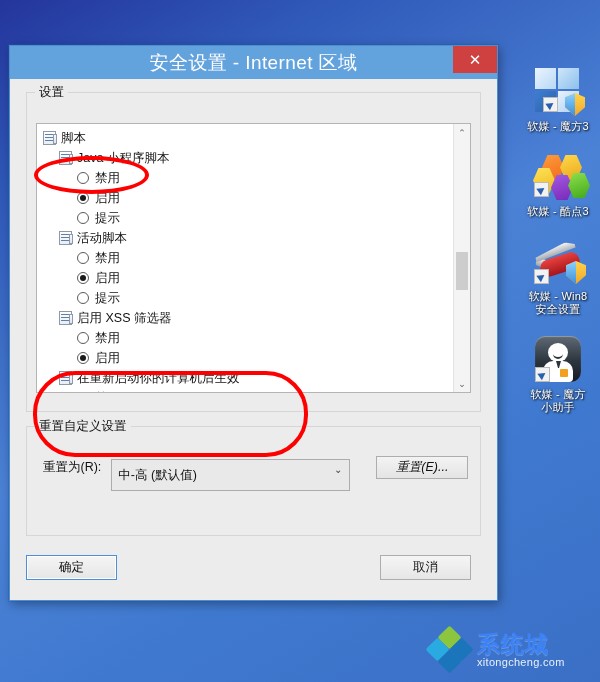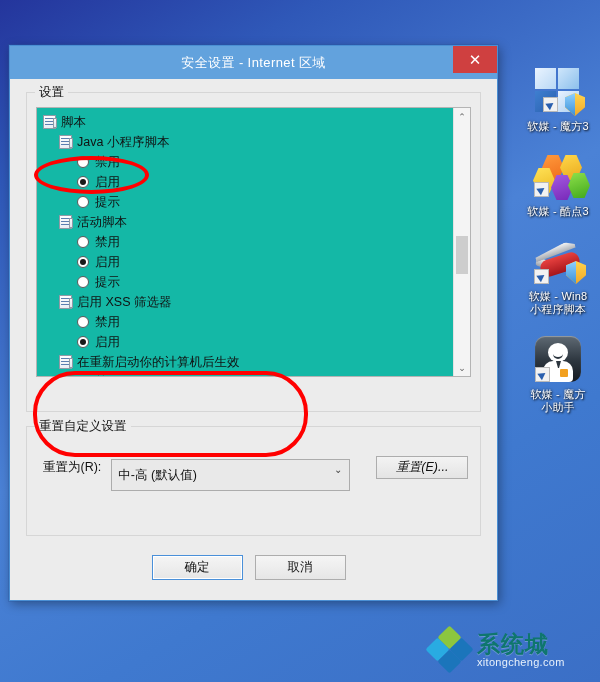--- a/index.html
+++ b/index.html
@@ -114,53 +114,54 @@
 
   
   #watermark{position:absolute;left:428px;top:628px;width:164px;height:44px;display:flex;align-items:center;}
   .wm-diamond{position:relative;width:44px;height:44px;flex:0 0 44px;}
   .wm-diamond i{position:absolute;width:17px;height:17px;transform:rotate(45deg);border-radius:2px;}
   .wm-d1{left:13px;top:1px;background:#8cc63f;}
   .wm-d2{left:1px;top:13px;background:#29abe2;}
   .wm-d3{left:25px;top:13px;background:#1b75bb;}
   .wm-d4{left:13px;top:25px;background:#1b75bb;}
   .wm-text{margin-left:5px;}
-  .wm-cn{font-size:23px;font-weight:bold;color:#0f766e;line-height:24px;letter-spacing:1px;
+  .wm-cn{font-size:23px;font-weight:bold;color:#3b82f6;line-height:24px;letter-spacing:1px;
          text-shadow:0 1px 0 rgba(255,255,255,.25);}
   .wm-en{font-size:11px;color:#e8f1fb;line-height:13px;letter-spacing:.3px;}
 
   
   #dialog{
     position:absolute;left:9px;top:45px;width:489px;height:556px;
     background:#ececec;border:1px solid #4a8fd4;box-sizing:border-box;
     box-shadow:0 0 0 1px rgba(40,90,160,.35),2px 3px 10px rgba(0,0,0,.35);
   }
   #titlebar{
     height:33px;background:#62a2dd;position:relative;
     display:flex;align-items:center;justify-content:center;
   }
-  #title-text{color:#fff;font-size:13px;letter-spacing:.4px;}
+  #title-text{color:#fff;font-size:19px;letter-spacing:.4px;}
   #close-btn{
     position:absolute;right:0;top:0;width:44px;height:27px;background:#cf4040;
     color:#fff;font-size:15px;display:flex;align-items:center;justify-content:center;cursor:pointer;
   }
 
   .dialog-body{padding:0 16px;}
 
   
   .groupbox{position:relative;border:1px solid #d6d6d6;margin-top:13px;padding:10px 10px 10px;}
   .groupbox>.gb-title{
     position:absolute;left:8px;top:-9px;background:#ececec;padding:0 4px;font-size:12.5px;color:#111;
   }
 
   #settings-gb{height:296px;padding:14px 9px 8px;}
 
   .listbox{
-    position:relative;height:270px;background:#14b8a6;border:1px solid #b4b4b4;box-sizing:border-box;
+    position:relative;height:270px;background:#ffffff;border:1px solid #b4b4b4;box-sizing:border-box;
     overflow:hidden;
+    margin-top:16px;
   }
   .list-scroll{position:absolute;left:0;top:0;right:17px;bottom:0;padding:4px 0 0 4px;}
   .li{display:flex;align-items:center;height:20px;font-size:12.5px;color:#111;white-space:nowrap;}
   .li.cat{padding-left:2px;}
   .li.cat.indent{padding-left:18px;}
   .li.opt{padding-left:36px;}
   .doc-icon{
     position:relative;width:13px;height:14px;margin-right:5px;flex:0 0 13px;
     background:linear-gradient(180deg,#fdfdfd,#e9eef4);border:1px solid #8f9aa6;box-sizing:border-box;
   }
@@ -195,21 +196,21 @@
     position:relative;width:239px;height:32px;background:#e9e9e9;border:1px solid #acacac;box-sizing:border-box;
     display:flex;align-items:center;padding-left:6px;font-size:12.5px;color:#111;cursor:pointer;margin-top:16px;
   }
   .combo .chev{position:absolute;right:7px;top:4px;color:#444;font-size:10px;}
   .reset-btn{
     margin-left:26px;width:92px;height:23px;background:linear-gradient(180deg,#f3f3f3,#e4e4e4);
     border:1px solid #adadad;box-sizing:border-box;display:flex;align-items:center;justify-content:center;
     font-size:12.5px;color:#111;cursor:pointer;font-style:italic;
   }
 
-  .footer{display:flex;justify-content:center;gap:12px;margin-top:19px;padding-right:10px;}
+  .footer{display:flex;justify-content:space-between;gap:12px;margin-top:19px;padding-right:10px;}
   .btn{
     width:91px;height:25px;background:linear-gradient(180deg,#f5f5f5,#e6e6e6);border:1px solid #adadad;
     box-sizing:border-box;display:flex;align-items:center;justify-content:center;font-size:12.5px;color:#111;cursor:pointer;
   }
   .btn.default{border:1px solid #4a90d9;box-shadow:inset 0 0 0 1px #fff;}
 
   
   .annot{position:absolute;border:4px solid #f00;border-radius:50%;pointer-events:none;}
   #annot1{left:24px;top:110px;width:107px;height:30px;}
   #annot2{left:23px;top:325px;width:267px;height:78px;border-radius:42px;}
@@ -254,21 +255,21 @@
       <div class="glyph">
         <div class="ic-knife">
           <span class="tool"></span>
             <span class="blade"></span>
             <span class="body"></span>
           <span class="shield" style="right:-2px;bottom:0;"></span>
           <span class="shortcut-arrow" style="left:2px;bottom:0;"></span>
         </div>
       </div>
       <div class="label" style="white-space:pre-line">软媒 - Win8
-小程序脚本</div>
+安全设置</div>
     </div>
 
     <div class="desk-icon">
       <div class="glyph">
         <div class="ic-assist">
           <span class="head"></span>
             <span class="smile"></span>
             <span class="body2"></span>
           <span class="tie"></span>
             <span class="sq"></span>

